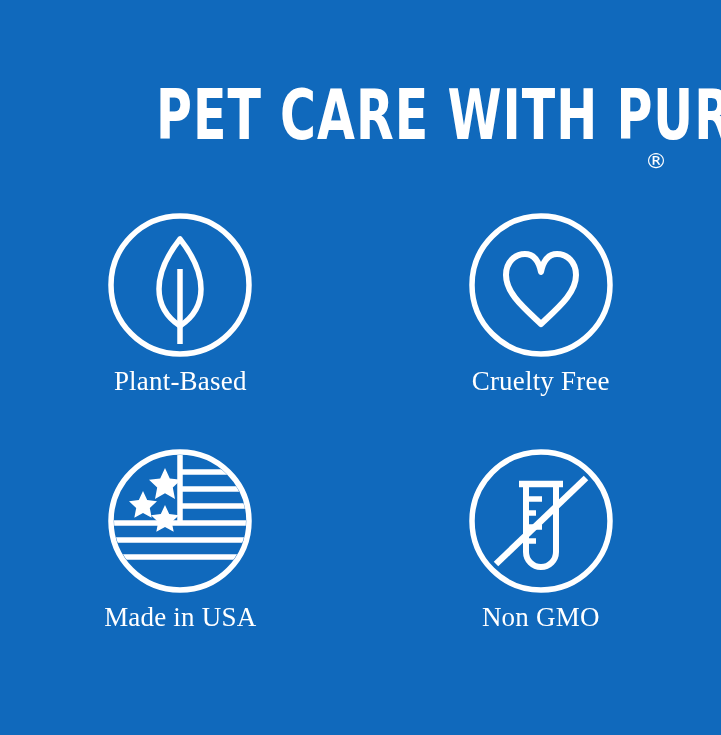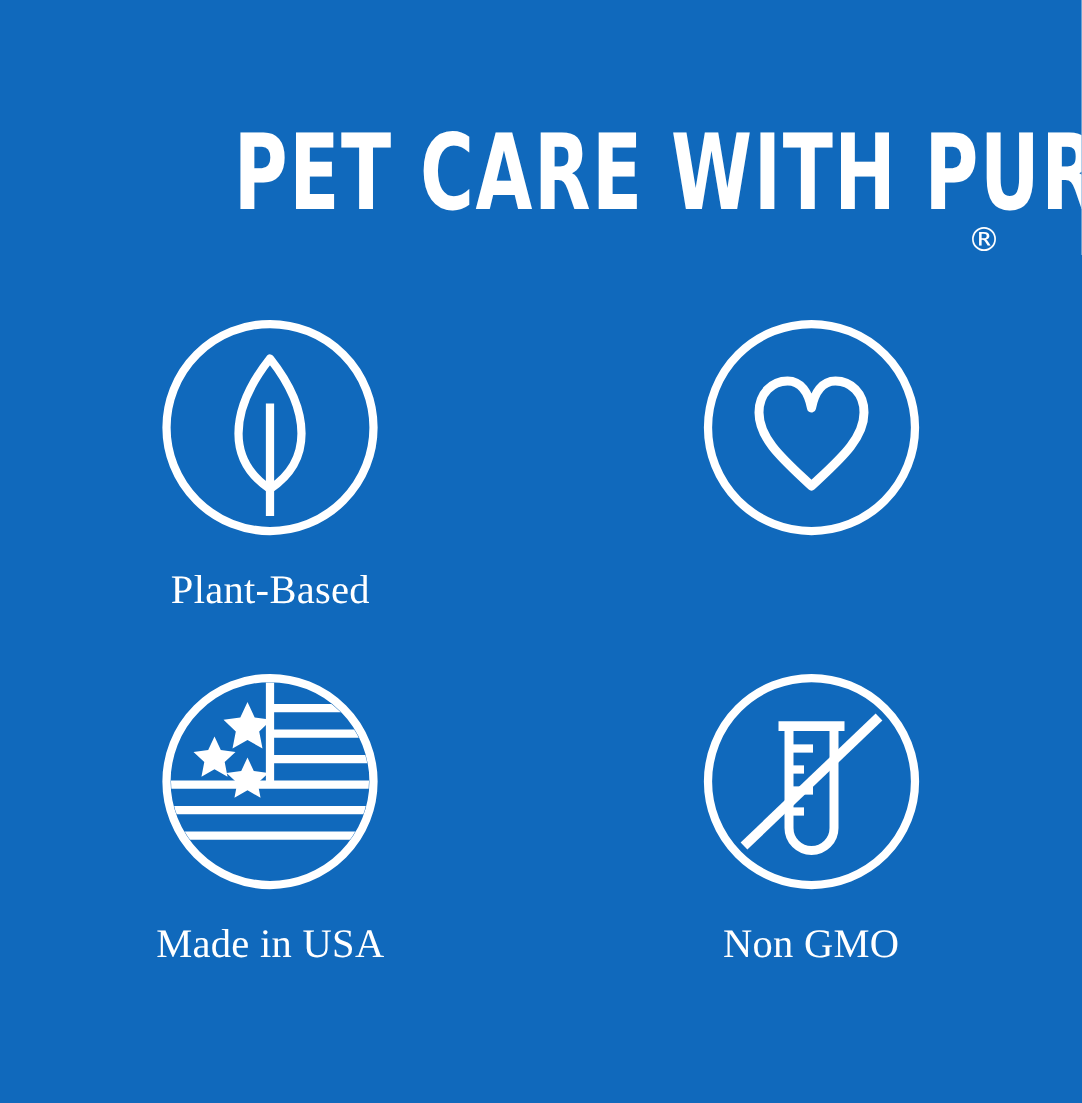--- a/index.html
+++ b/index.html
@@ -69,21 +69,21 @@
     display: flex;
     flex-direction: column;
     align-items: center;
   }
   .badge-icon {
     width: 146px;
     height: 146px;
     display: block;
   }
   .badge-label {
-    margin-top: 20px;
+    margin-top: 8px;
     color: #FFFFFF;
     font-family: "Liberation Serif", serif;
     font-size: 27px;
     line-height: 30px;
     letter-spacing: 0.2px;
     text-align: center;
   }
 </style>
 </head>
 <body>
@@ -104,20 +104,21 @@
         <line x1="73" y1="57" x2="73" y2="132" stroke="#FFFFFF" stroke-width="5.5" stroke-linecap="butt"></line>
       </svg>
       <div class="badge-label">Plant-Based</div>
     </div>
 
     <div class="badge">
       <svg class="badge-icon" viewBox="0 0 146 146">
         <circle cx="73" cy="73" r="69" fill="none" stroke="#FFFFFF" stroke-width="5.5"></circle>
         <path d="M73 112 C 55 95, 38 81, 38 63 C 38 50, 47 42, 57 42 C 66 42, 71 50, 73 60 C 75 50, 80 42, 89 42 C 99 42, 108 50, 108 63 C 108 81, 91 95, 73 112 Z" fill="none" stroke="#FFFFFF" stroke-width="6" stroke-linejoin="round"></path>
       </svg>
+      <div class="badge-label">Cruelty Free</div>
     </div>
 
     <div class="badge">
       <svg class="badge-icon" viewBox="0 0 146 146">
         <circle cx="73" cy="73" r="69" fill="none" stroke="#FFFFFF" stroke-width="5.5"></circle>
         <g clip-path="url(#usaclip)">
 
           <line x1="73" y1="4" x2="73" y2="75" stroke="#FFFFFF" stroke-width="5.5"></line>
 
           <line x1="73" y1="24" x2="142" y2="24" stroke="#FFFFFF" stroke-width="5.5"></line>

